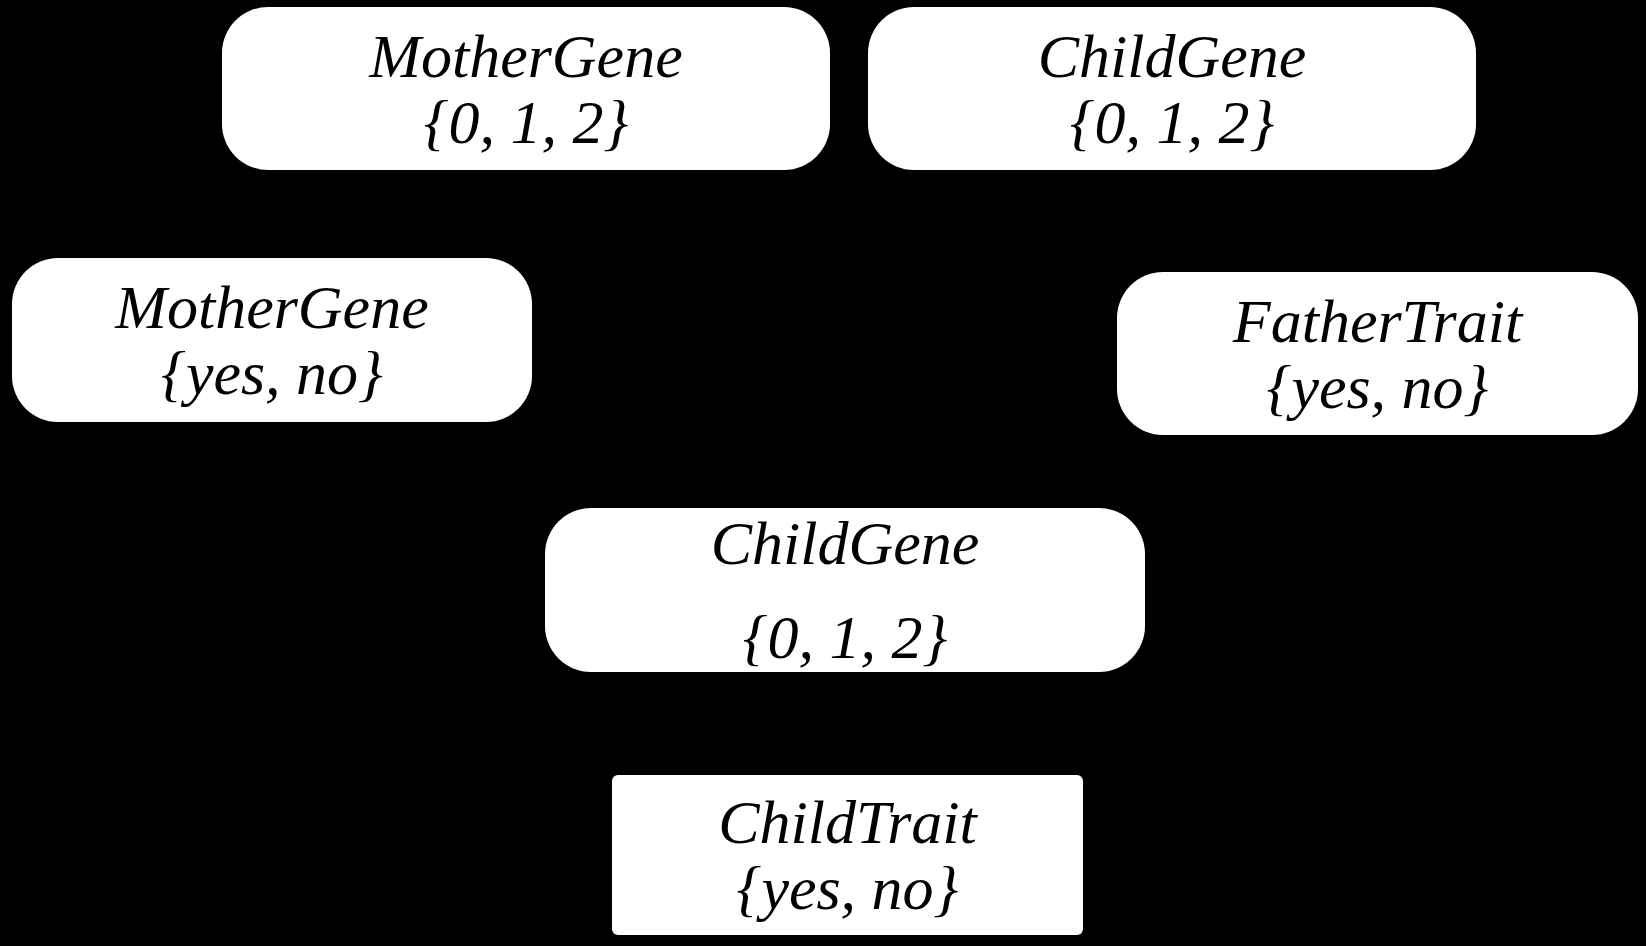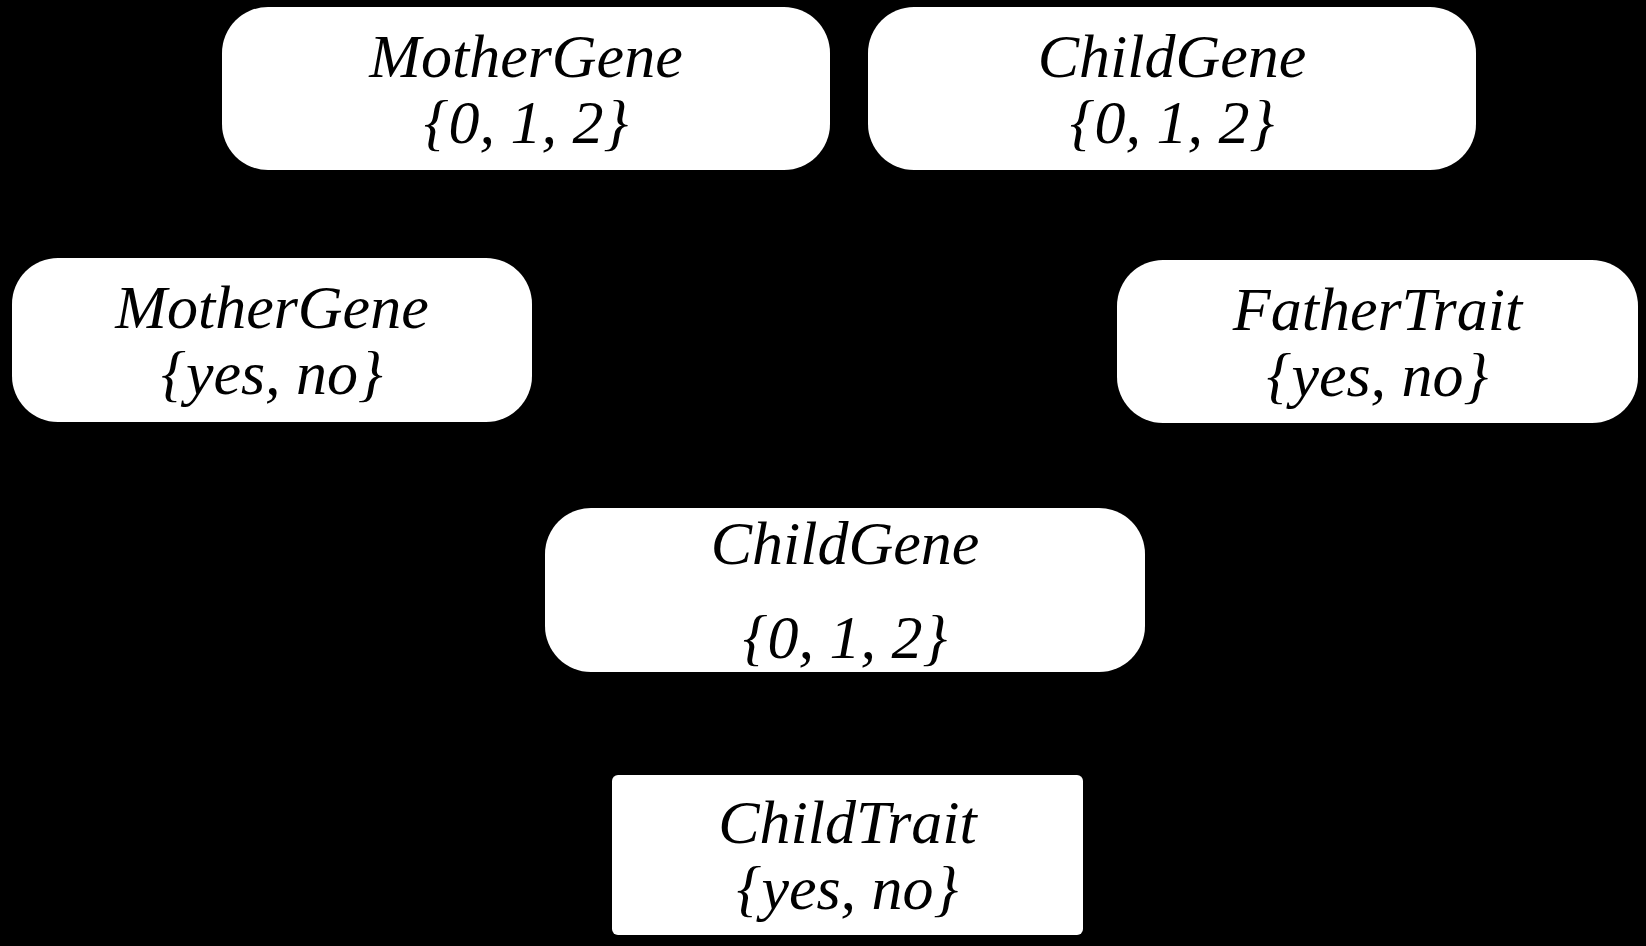--- a/index.html
+++ b/index.html
@@ -31,21 +31,21 @@
   }
   .node .label,
   .node .values {
     display: block;
     white-space: nowrap;
   }
   
   .n-mother-gene  { left: 222px;  top: 7px;   width: 608px; height: 163px; }
   .n-father-gene  { left: 868px;  top: 7px;   width: 608px; height: 163px; }
   .n-mother-trait { left: 12px;   top: 258px; width: 520px; height: 164px; }
-  .n-father-trait { left: 1117px; top: 260px; width: 521px; height: 163px; font-style: italic; }
+  .n-father-trait { left: 1117px; top: 272px; width: 521px; height: 163px; font-style: italic; }
   .n-child-gene   { left: 545px;  top: 508px; width: 600px; height: 164px; gap: 28px; }
   .n-child-trait  { left: 612px;  top: 775px; width: 471px; height: 160px; border-radius: 6px; }
 </style>
 </head>
 <body>
 
 <div id="canvas">
 
   <div class="node n-mother-gene">
     <span class="label">MotherGene</span>

